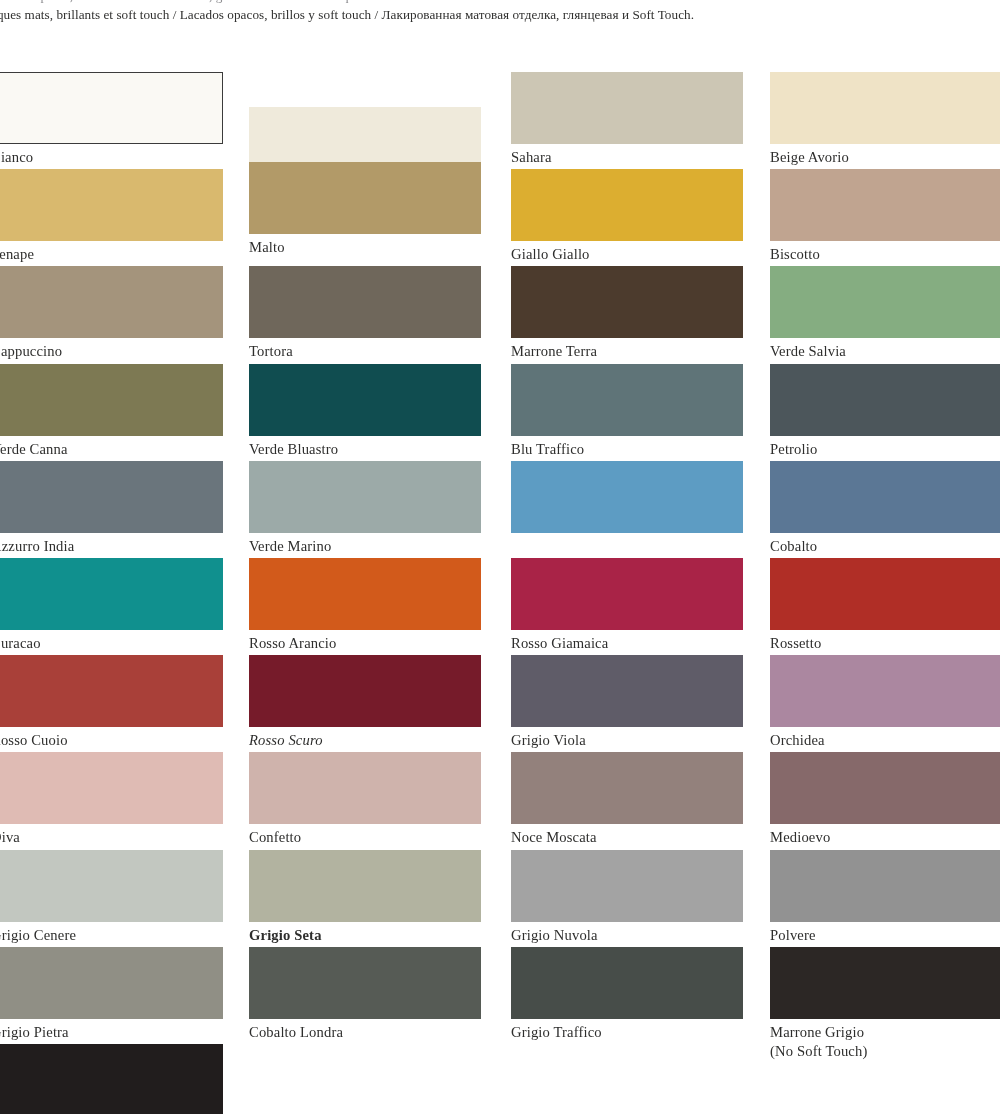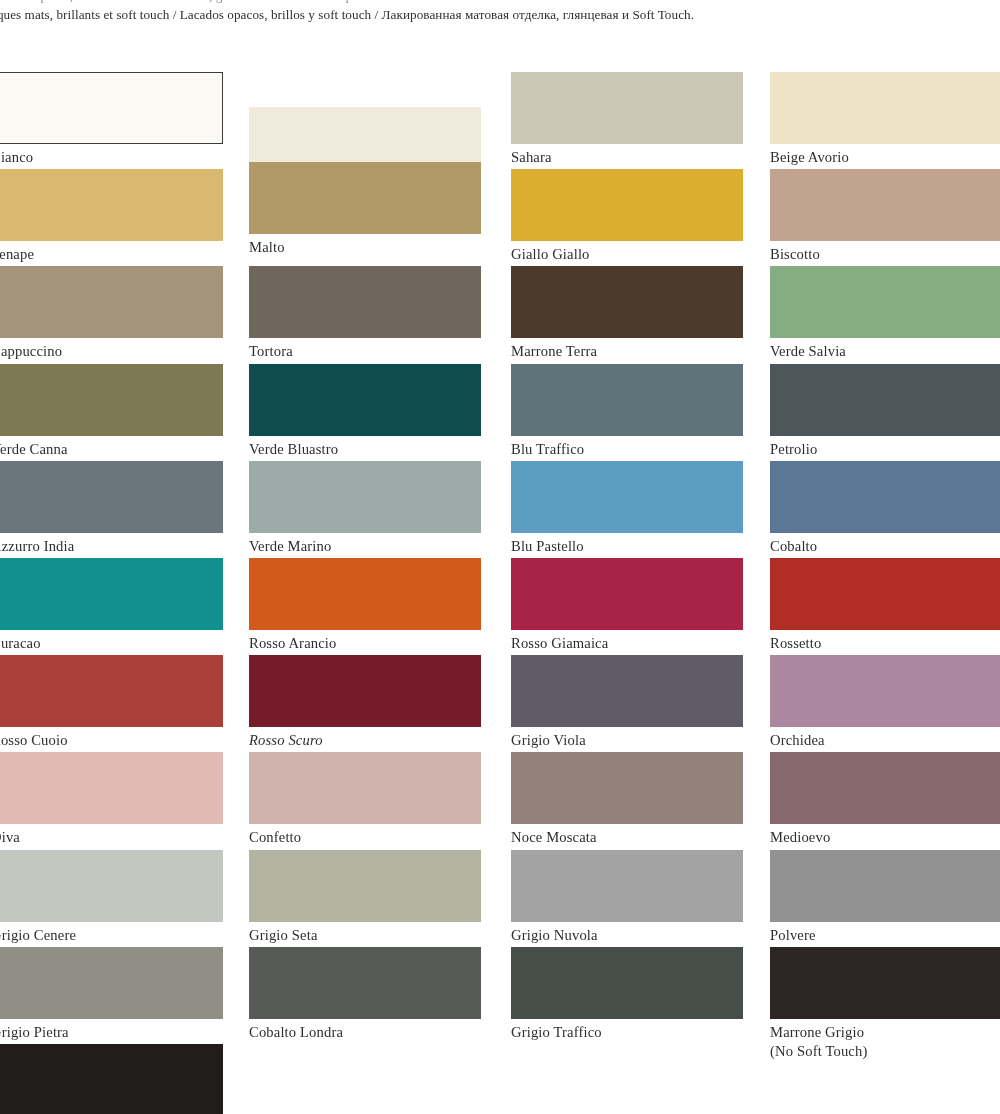--- a/index.html
+++ b/index.html
@@ -179,21 +179,21 @@
           <div class="label">Rosso Arancio</div>
         </div>
         <div class="cell" style="top: 655.2px; font-style: italic;">
           <div class="swatch" style="background: rgb(118, 27, 42);"></div>
           <div class="label">Rosso Scuro</div>
         </div>
         <div class="cell" style="top: 752.4px;">
           <div class="swatch" style="background: rgb(207, 179, 172);"></div>
           <div class="label">Confetto</div>
         </div>
-        <div class="cell" style="top: 849.6px;">
+        <div class="cell" style="top: 849.6px; font-weight: bold;">
           <div class="swatch" style="background: rgb(178, 179, 160);"></div>
           <div class="label">Grigio Seta</div>
         </div>
         <div class="cell" style="top: 946.8px;">
           <div class="swatch" style="background: rgb(86, 91, 85);"></div>
           <div class="label">Cobalto Londra</div>
         </div>
       </div>
     <div class="col col-3">
         <div class="cell" style="top: 72px;">
@@ -207,21 +207,20 @@
         <div class="cell" style="top: 266.4px;">
           <div class="swatch" style="background: rgb(76, 59, 45);"></div>
           <div class="label">Marrone Terra</div>
         </div>
         <div class="cell" style="top: 363.6px;">
           <div class="swatch" style="background: rgb(95, 116, 120);"></div>
           <div class="label">Blu Traffico</div>
         </div>
         <div class="cell" style="top: 460.8px;">
           <div class="swatch" style="background: rgb(93, 156, 195);"></div>
-          <div class="label">Blu Pastello</div>
         </div>
         <div class="cell" style="top: 558px;">
           <div class="swatch" style="background: rgb(169, 35, 71);"></div>
           <div class="label">Rosso Giamaica</div>
         </div>
         <div class="cell" style="top: 655.2px;">
           <div class="swatch" style="background: rgb(95, 92, 104);"></div>
           <div class="label">Grigio Viola</div>
         </div>
         <div class="cell" style="top: 752.4px;">

